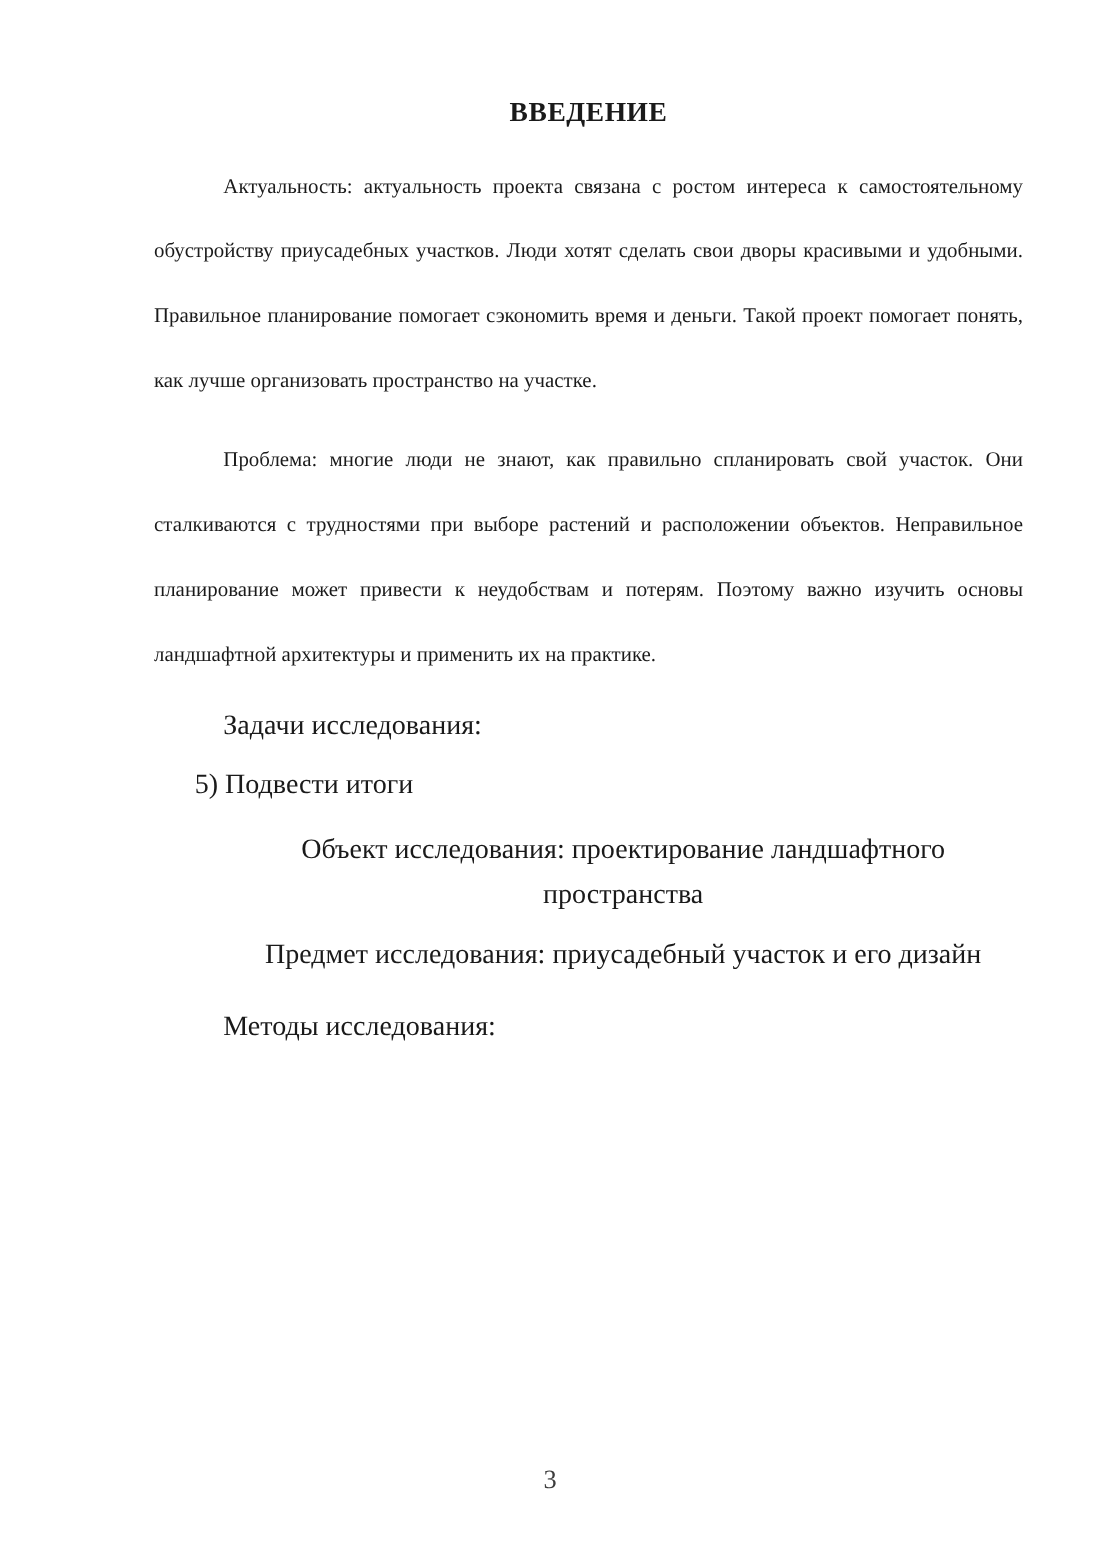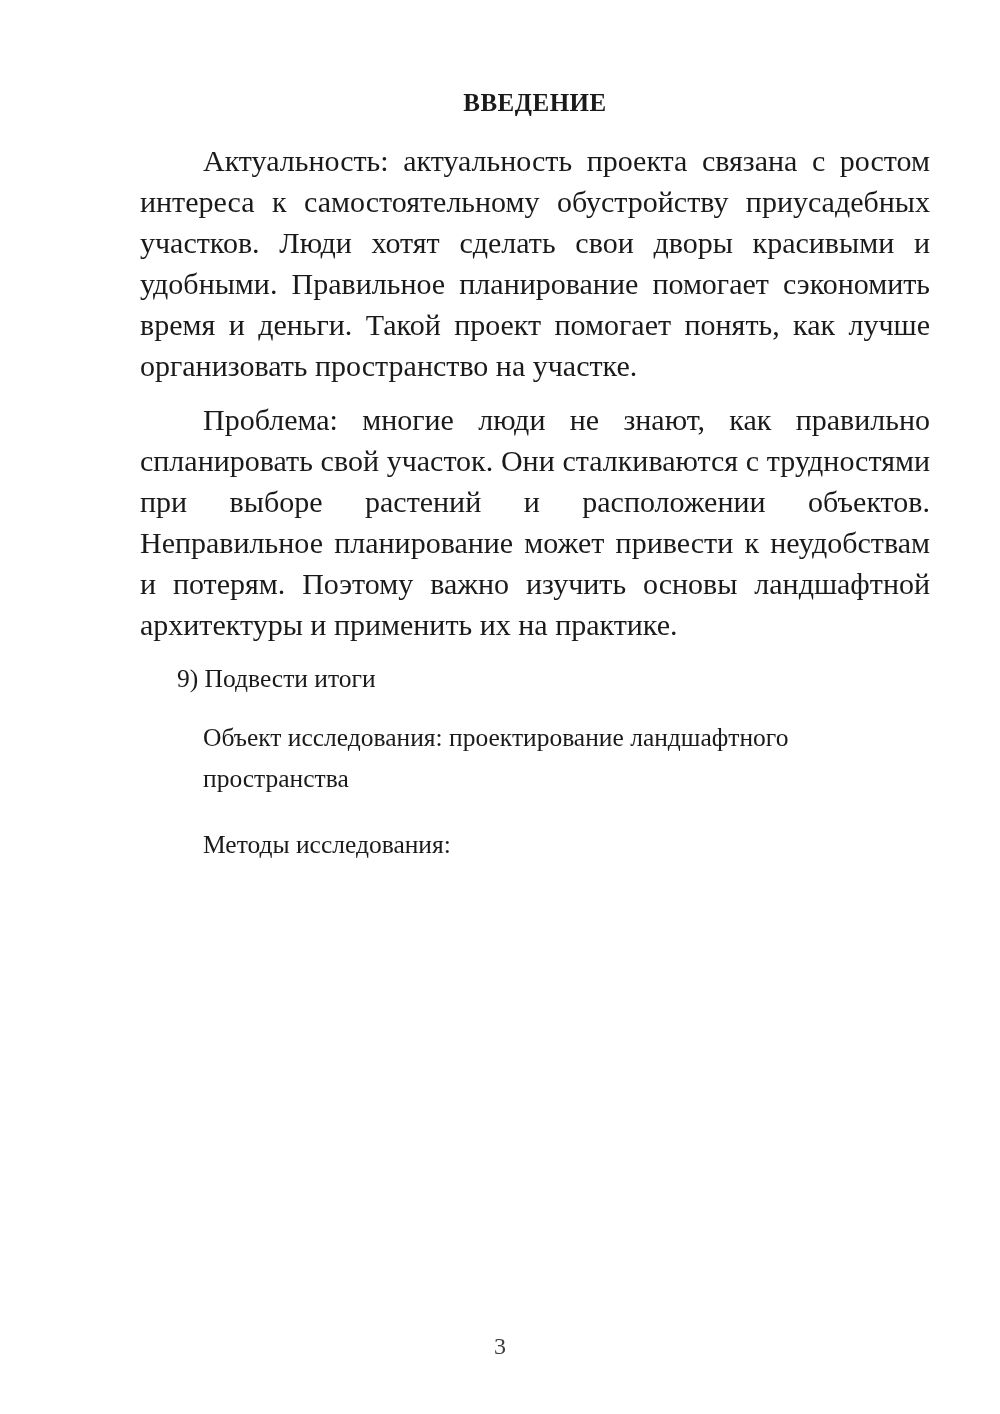--- a/index.html
+++ b/index.html
@@ -38,22 +38,22 @@
   .doc-title {
     font-size: 25px;
     font-weight: bold;
     text-align: center;
     letter-spacing: 0.5px;
     line-height: 1.2;
     margin: 0 0 22px 0;
   }
 
   .para {
-    font-size: 30px;
-    line-height: 41px;
+    font-size: 19px;
+    line-height: 59px;
     text-align: justify;
     text-justify: inter-word;
     text-indent: 63px;
     margin: 0 0 13px 0;
     hyphens: none;
   }
 
   
   .sub-head {
     font-size: 25.5px;
@@ -61,21 +61,21 @@
     text-indent: 63px;
     text-align: left;
     margin: 0 0 13px 0;
   }
 
   
   .stmt {
     font-size: 25.5px;
     line-height: 41px;
     padding-left: 63px;
-    text-align: left;
+    text-align: center;
     margin: 0 0 13px 0;
   }
 
   
   .num-list {
     list-style: none;
     margin: 0 0 13px 0;
     padding: 0;
   }
   .num-item {
@@ -112,29 +112,31 @@
 
   <div class="content">
 
     <h1 class="doc-title">ВВЕДЕНИЕ</h1>
 
     <p class="para">Актуальность: актуальность проекта связана с ростом интереса к самостоятельному обустройству приусадебных участков. Люди хотят сделать свои дворы красивыми и удобными. Правильное планирование помогает сэкономить время и деньги. Такой проект помогает понять, как лучше организовать пространство на участке.</p>
 
     <p class="para">Проблема: многие люди не знают, как правильно спланировать свой участок. Они сталкиваются с трудностями при выборе растений и расположении объектов. Неправильное планирование может привести к неудобствам и потерям. Поэтому важно изучить основы ландшафтной архитектуры и применить их на практике.</p>
 
 
+    <div class="sub-head">Задачи исследования:</div>
 
     <ul class="num-list">
-      <li class="num-item">9) Подвести итоги</li>
+      <li class="num-item">5) Подвести итоги</li>
     </ul>
 
     <div class="gap-sm"></div>
 
     <div class="stmt">Объект исследования: проектирование ландшафтного пространства</div>
 
+    <div class="stmt">Предмет исследования: приусадебный участок и его дизайн</div>
 
 
     <div class="gap-md"></div>
 
     <div class="sub-head">Методы исследования:</div>
 
   </div>
 
   <div class="page-number">3</div>
 

